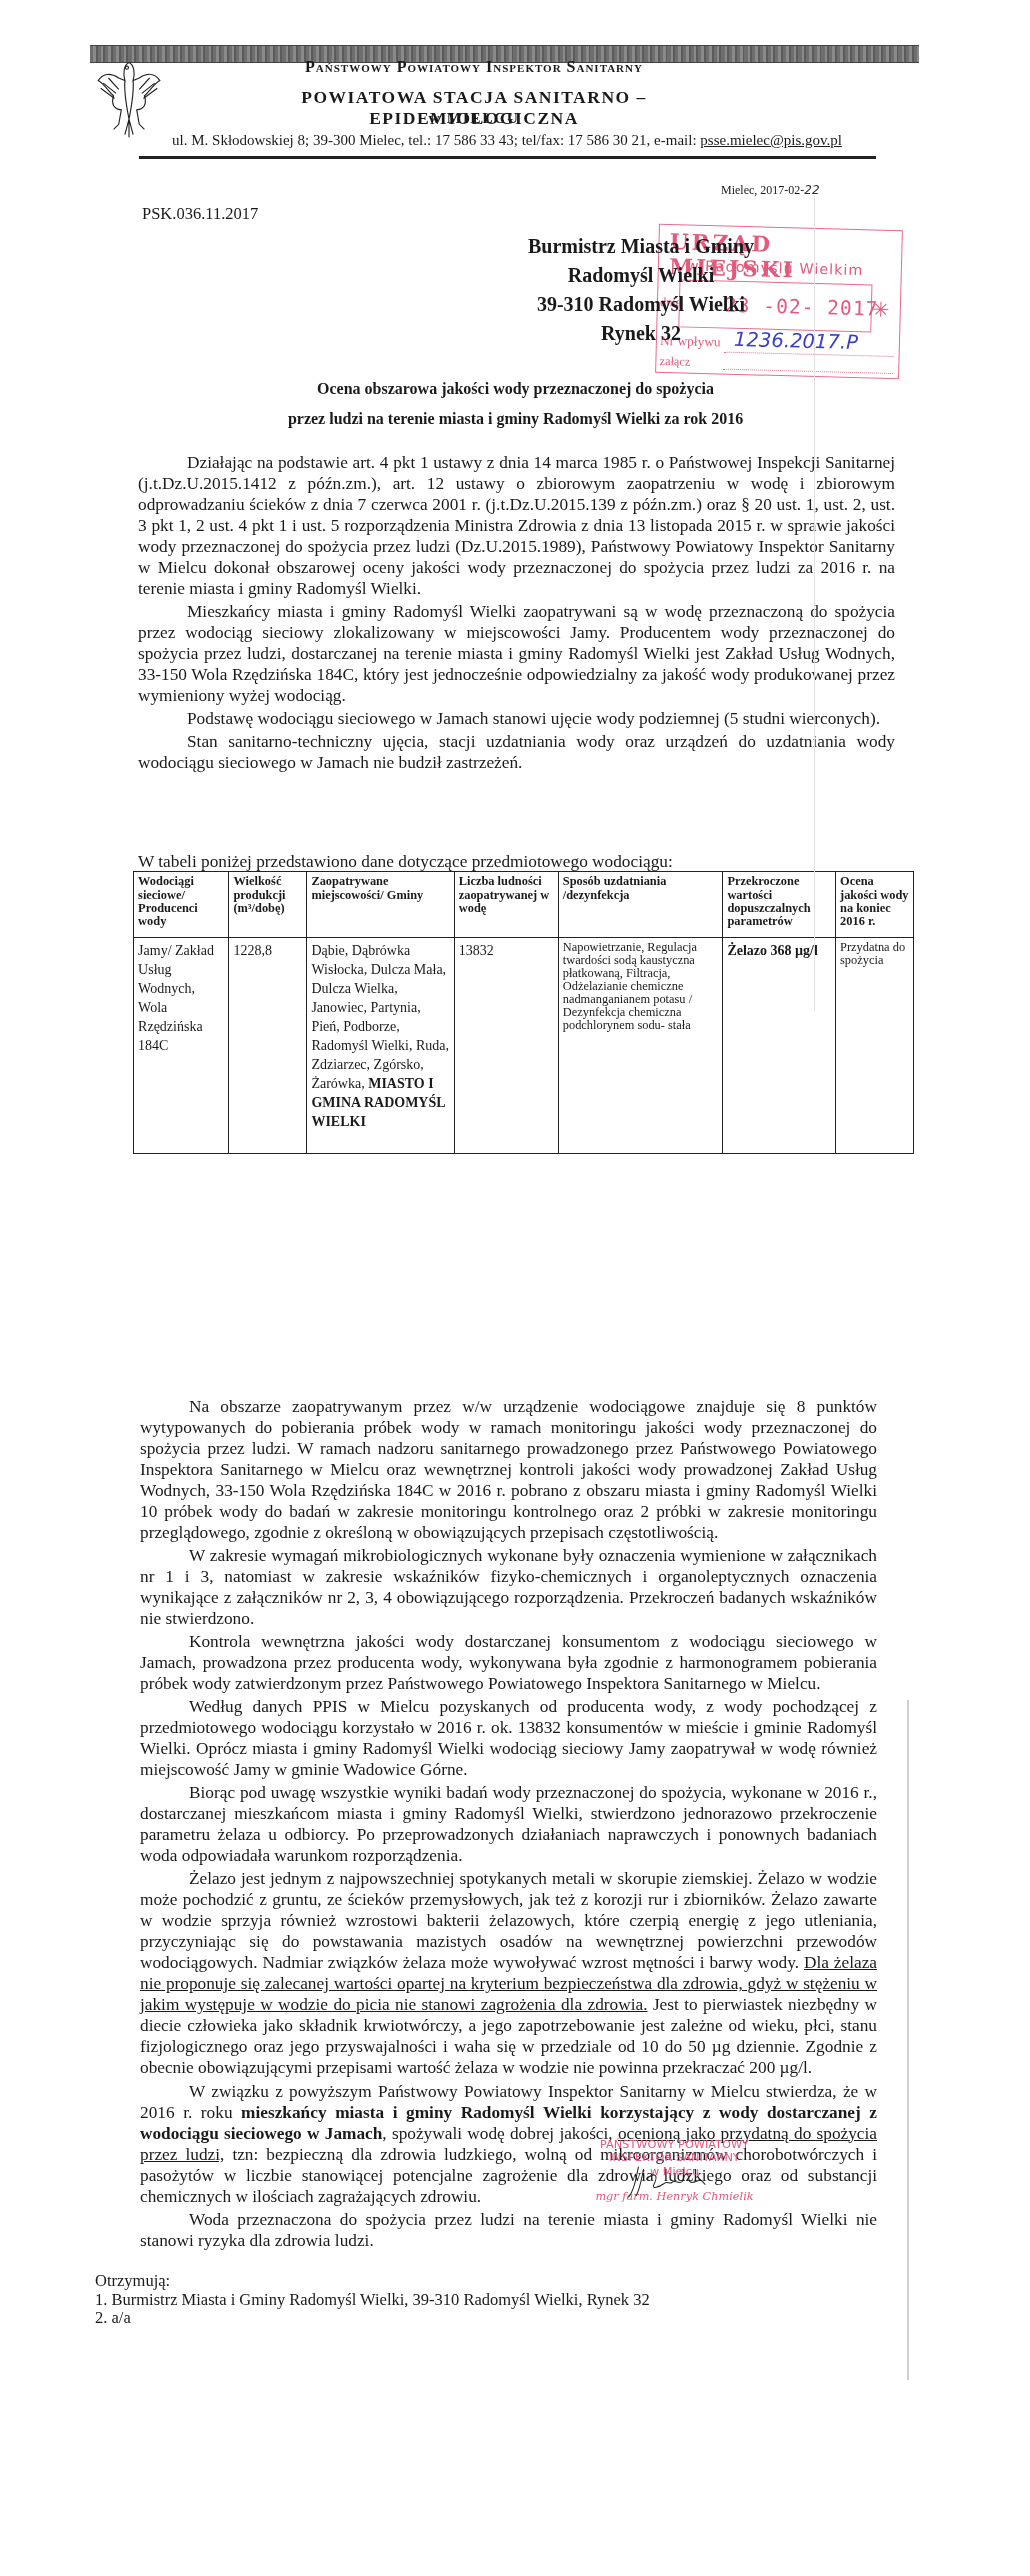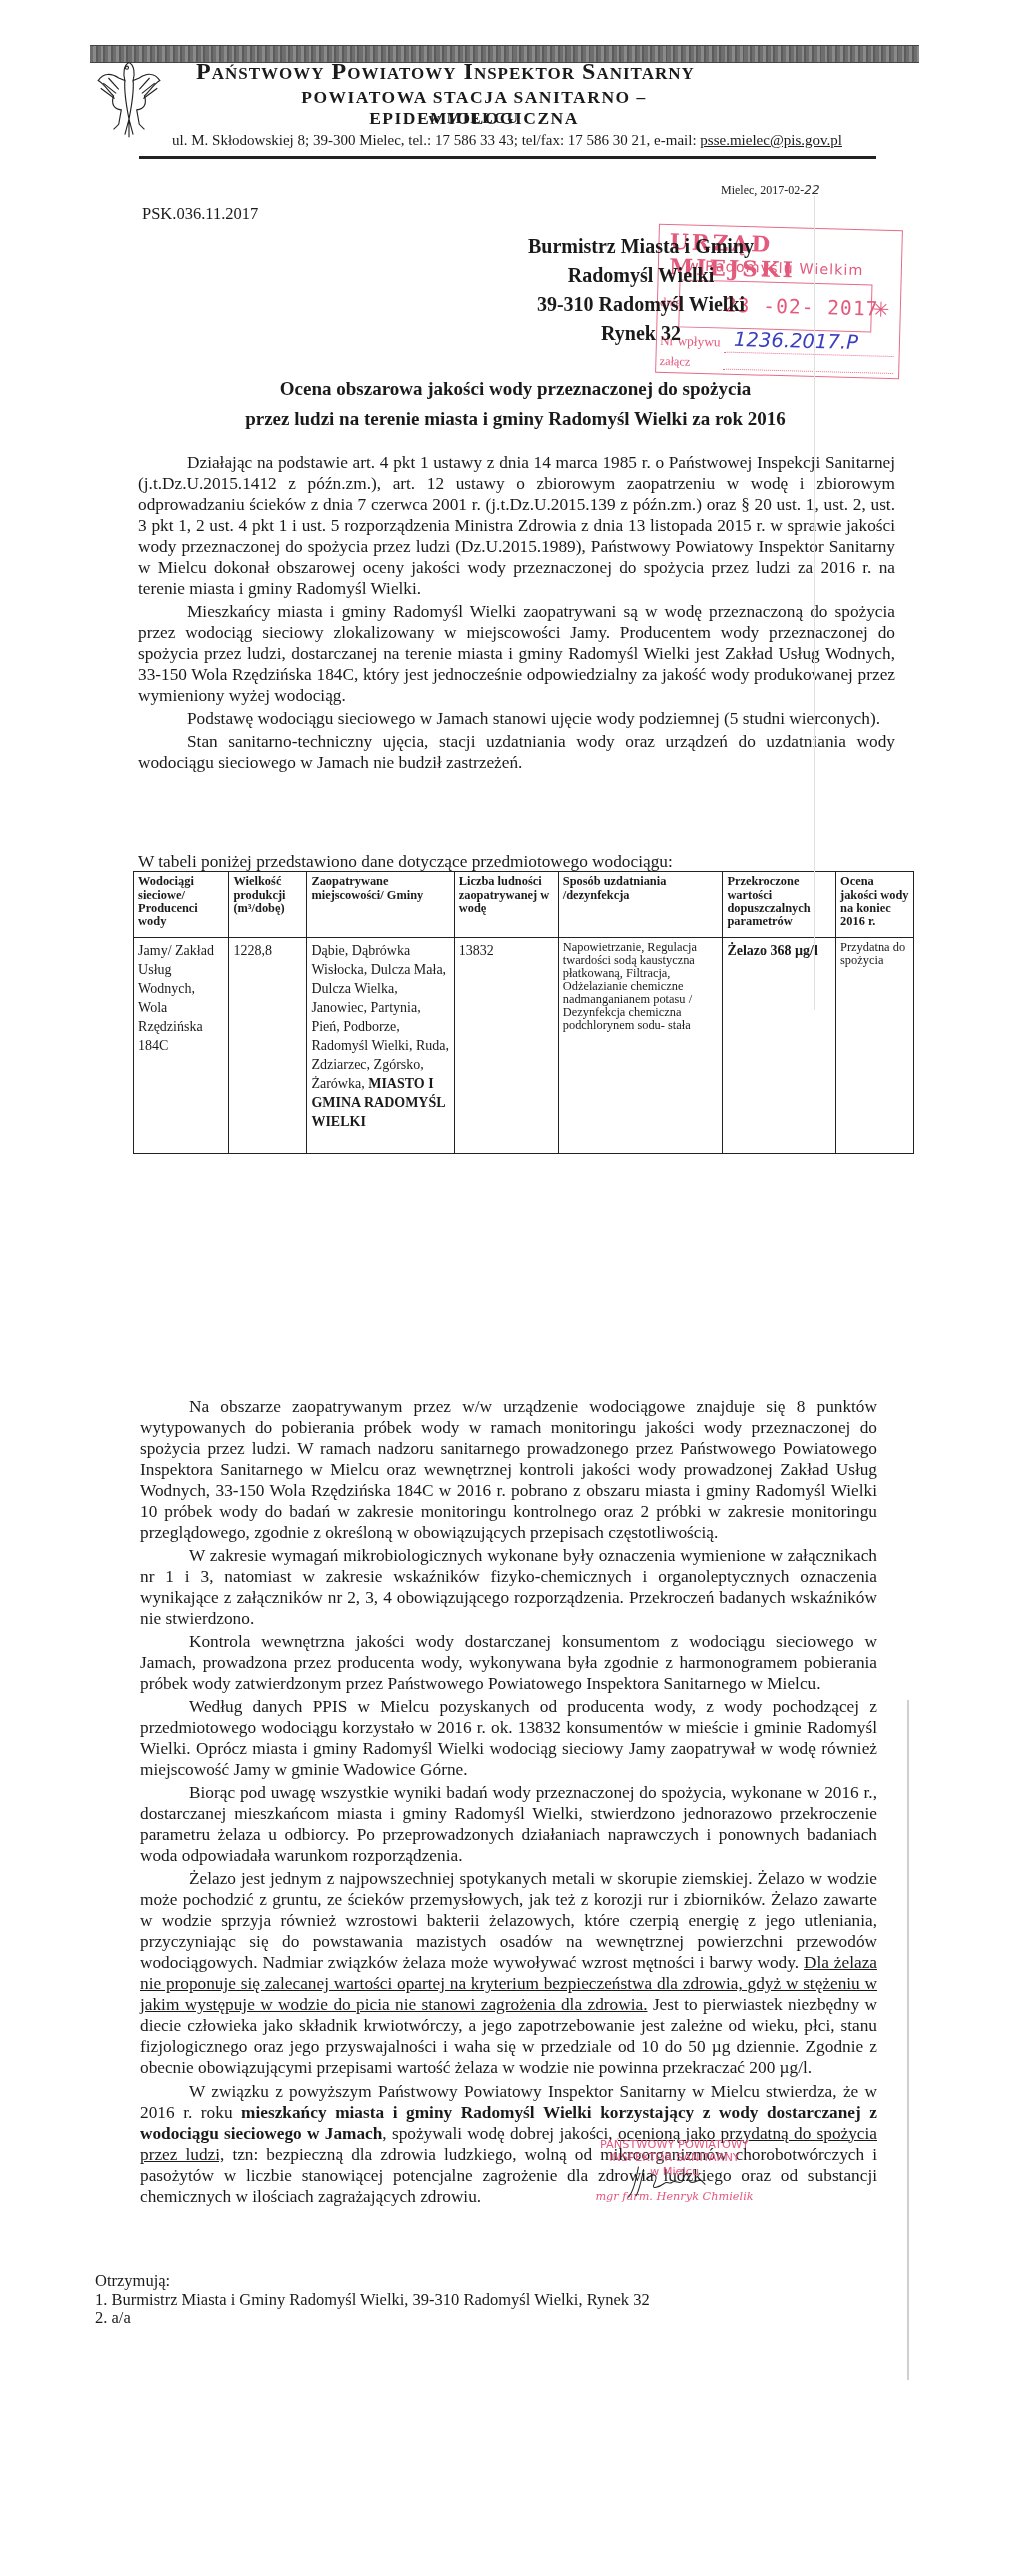--- a/index.html
+++ b/index.html
@@ -1,41 +1,41 @@
 <!DOCTYPE html>
 <html style="font-size:8.2px"><head>
 <meta charset="utf-8">
 <style>
   html,body{margin:0;padding:0;background:#fff;}
   body{width:1030px;height:2576px;position:relative;overflow:hidden;font-family:"Liberation Serif","DejaVu Serif",serif;color:#1a1a1a;}
   .abs{position:absolute;}
   .topbar{left:90px;top:45px;width:829px;height:15.5px;background:repeating-linear-gradient(90deg,#6e6e6e 0 3.1px,#8a8a8a 3.1px 5.7px,#5b5b5b 5.7px 7.7px);border-top:1px solid #444;border-bottom:1px solid #444;}
   .emblem{left:93px;top:52px;width:72px;height:88px;}
-  .hdr-line1{left:196px;top:58px;width:556px;font-size:24px;font-weight:bold;letter-spacing:1px;font-variant:small-caps;}
+  .hdr-line1{left:196px;top:58px;width:556px;text-align:center;font-size:16px;font-weight:bold;letter-spacing:1px;font-variant:small-caps;}
   .hdr-line2{left:196px;top:87px;width:556px;text-align:center;font-size:17.5px;font-weight:bold;letter-spacing:1.5px;}
   .hdr-line3{left:196px;top:109px;width:556px;text-align:center;font-size:15.5px;font-weight:bold;letter-spacing:1.5px;}
   .hdr-addr{left:134px;top:132px;width:670px;text-align:center;font-size:15px;margin-left:38px;}
   .hdr-addr .mail{text-decoration:underline;}
   .rule{left:139px;top:156px;width:737px;height:2.6px;background:#222;}
   .date{left:721px;top:183px;font-size:12px;}
   .date .hand{font-family:"DejaVu Sans",sans-serif;font-style:italic;color:#333;}
   .ref{left:142px;top:204px;font-size:16.5px;}
   .addressee{left:520px;top:232px;width:242px;text-align:center;font-size:20px;font-weight:bold;line-height:29px;}
   .stamp{left:657px;top:227px;width:242px;height:147px;border:1.5px solid #e86b8a;color:#e35a7c;transform:rotate(1.5deg);}
   .stamp .t1{position:absolute;left:10.3px;top:4.1px;font-size:21.6px;font-weight:bold;letter-spacing:3.1px;font-family:"DejaVu Serif",serif;}
   .stamp .t2{position:absolute;left:28px;top:32px;font-size:14.4px;letter-spacing:1px;font-family:"DejaVu Sans",sans-serif;}
   .stamp .inner{position:absolute;left:20.6px;top:54px;width:191px;height:46px;border:1px solid #e86b8a;}
   .stamp .dnia{position:absolute;left:2.1px;top:70px;font-size:12.4px;}
   .stamp .sdate{position:absolute;left:67px;top:67px;font-size:19.6px;font-family:"DejaVu Sans Mono",monospace;letter-spacing:1px;}
   .stamp .star{position:absolute;right:10.3px;top:67px;font-size:20.6px;}
   .stamp .nr{position:absolute;left:3.1px;top:108px;font-size:13.4px;}
   .stamp .nrval{position:absolute;left:77px;top:101px;font-size:19.6px;color:#3a3fbf;font-style:italic;font-family:"DejaVu Sans",sans-serif;}
   .stamp .zal{position:absolute;left:3.1px;top:129px;font-size:12.4px;}
   .stamp .dots{position:absolute;left:67px;right:5.2px;border-bottom:1.5px dotted #e86b8a;}
-  .title{left:155px;top:374px;width:721px;text-align:center;font-size:19px;font-weight:bold;line-height:30px;}
+  .title{left:155px;top:374px;width:721px;text-align:center;font-size:16px;font-weight:bold;line-height:30px;}
   .body{left:138px;width:757px;font-size:17.3px;line-height:21px;text-align:justify;}
   .body p{margin:0 0 2.1px 0;text-indent:49px;}
   .body p.noind{text-indent:0;}
   .u{text-decoration:underline;}
   .b{font-weight:bold;}
   table.wt{position:absolute;left:133px;top:871px;width:781px;border-collapse:collapse;font-size:14px;line-height:19.6px;padding-left:48px;}
   table.wt th,table.wt td{border:1.3px solid #222;vertical-align:top;padding:3.1px 4.1px;text-align:left;}
   table.wt th{font-weight:bold;height:59px;line-height:13.4px;font-size:12.4px;}
   table.wt td.loc{line-height:19px;}
   table.wt td.treat{line-height:13px;font-size:12.4px;}
@@ -135,20 +135,21 @@
 <div class="abs rmargin2"></div>
 
 <div class="abs body" style="top:1396px;width:737px;left:140px;">
   <p>Na obszarze zaopatrywanym przez w/w urządzenie wodociągowe znajduje się 8 punktów wytypowanych do pobierania próbek wody w ramach monitoringu jakości wody przeznaczonej do spożycia przez ludzi. W ramach nadzoru sanitarnego prowadzonego przez Państwowego Powiatowego Inspektora Sanitarnego w Mielcu oraz wewnętrznej kontroli jakości wody prowadzonej Zakład Usług Wodnych, 33-150 Wola Rzędzińska 184C w 2016 r. pobrano z obszaru miasta i gminy Radomyśl Wielki 10 próbek wody do badań w zakresie monitoringu kontrolnego oraz 2 próbki w zakresie monitoringu przeglądowego, zgodnie z określoną w obowiązujących przepisach częstotliwością.</p>
   <p>W zakresie wymagań mikrobiologicznych wykonane były oznaczenia wymienione w załącznikach nr 1 i 3, natomiast w zakresie wskaźników fizyko-chemicznych i organoleptycznych oznaczenia wynikające z załączników nr 2, 3, 4 obowiązującego rozporządzenia. Przekroczeń badanych wskaźników nie stwierdzono.</p>
   <p>Kontrola wewnętrzna jakości wody dostarczanej konsumentom z wodociągu sieciowego w Jamach, prowadzona przez producenta wody, wykonywana była zgodnie z harmonogramem pobierania próbek wody zatwierdzonym przez Państwowego Powiatowego Inspektora Sanitarnego w Mielcu.</p>
   <p>Według danych PPIS w Mielcu pozyskanych od producenta wody, z wody pochodzącej z przedmiotowego wodociągu korzystało w 2016 r. ok. 13832 konsumentów w mieście i gminie Radomyśl Wielki. Oprócz miasta i gminy Radomyśl Wielki wodociąg sieciowy Jamy zaopatrywał w wodę również miejscowość Jamy w gminie Wadowice Górne.</p>
   <p>Biorąc pod uwagę wszystkie wyniki badań wody przeznaczonej do spożycia, wykonane w 2016 r., dostarczanej mieszkańcom miasta i gminy Radomyśl Wielki, stwierdzono jednorazowo przekroczenie parametru żelaza u odbiorcy. Po przeprowadzonych działaniach naprawczych i ponownych badaniach woda odpowiadała warunkom rozporządzenia.</p>
   <p><span>Żelazo jest jednym z najpowszechniej spotykanych metali w skorupie ziemskiej.  Żelazo w wodzie może pochodzić z gruntu, ze ścieków przemysłowych, jak też z korozji rur i zbiorników. Żelazo zawarte w wodzie sprzyja również wzrostowi bakterii żelazowych, które czerpią energię z jego utleniania, przyczyniając się do powstawania mazistych osadów na wewnętrznej powierzchni przewodów wodociągowych. Nadmiar związków żelaza może wywoływać wzrost mętności i barwy wody. </span><span class="u">Dla żelaza nie proponuje się zalecanej wartości opartej na kryterium bezpieczeństwa dla zdrowia, gdyż w stężeniu w jakim występuje w wodzie do picia nie stanowi zagrożenia dla zdrowia.</span><span> Jest to pierwiastek niezbędny w diecie człowieka jako składnik krwiotwórczy, a jego zapotrzebowanie jest zależne od wieku, płci, stanu fizjologicznego oraz jego przyswajalności i waha się w przedziale od 10 do 50 µg dziennie. Zgodnie z obecnie obowiązującymi przepisami wartość żelaza w wodzie nie powinna przekraczać 200 µg/l.</span></p>
   <p><span>W związku z powyższym Państwowy Powiatowy Inspektor Sanitarny w Mielcu stwierdza, że w 2016 r. roku </span><b>mieszkańcy miasta i gminy Radomyśl Wielki korzystający z wody dostarczanej z wodociągu sieciowego w Jamach</b><span>, spożywali wodę dobrej jakości, </span><span class="u">ocenioną jako przydatną do spożycia przez ludzi,</span><span> tzn: bezpieczną dla zdrowia ludzkiego, wolną od mikroorganizmów chorobotwórczych i pasożytów w liczbie stanowiącej potencjalne zagrożenie dla zdrowia ludzkiego oraz od substancji chemicznych w ilościach zagrażających zdrowiu.</span></p>
+  <p>Woda przeznaczona do spożycia przez ludzi na terenie miasta i gminy Radomyśl Wielki nie stanowi ryzyka dla zdrowia ludzi.</p>
 </div>
 
 <div class="abs rmargin"></div>
 
 <div class="abs sigstamp">
   <div>PAŃSTWOWY POWIATOWY</div>
   <div>INSPEKTOR SANITARNY</div>
   <div>w Mielcu</div>
   <div style="height:11.3px"></div>
   <div class="name">mgr farm. Henryk Chmielik</div>

